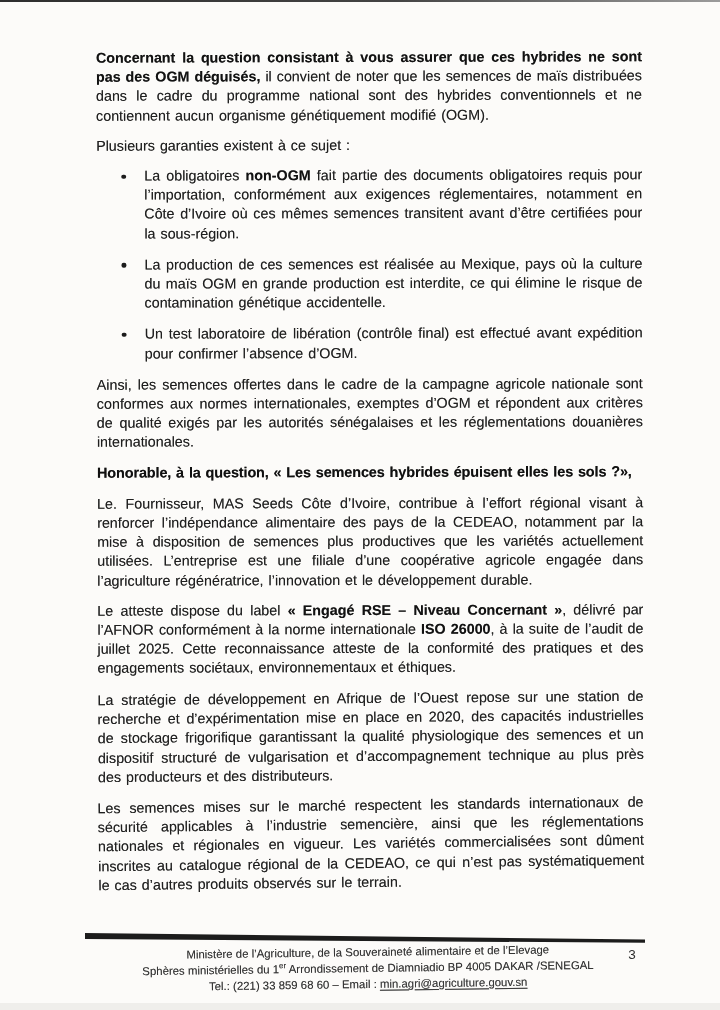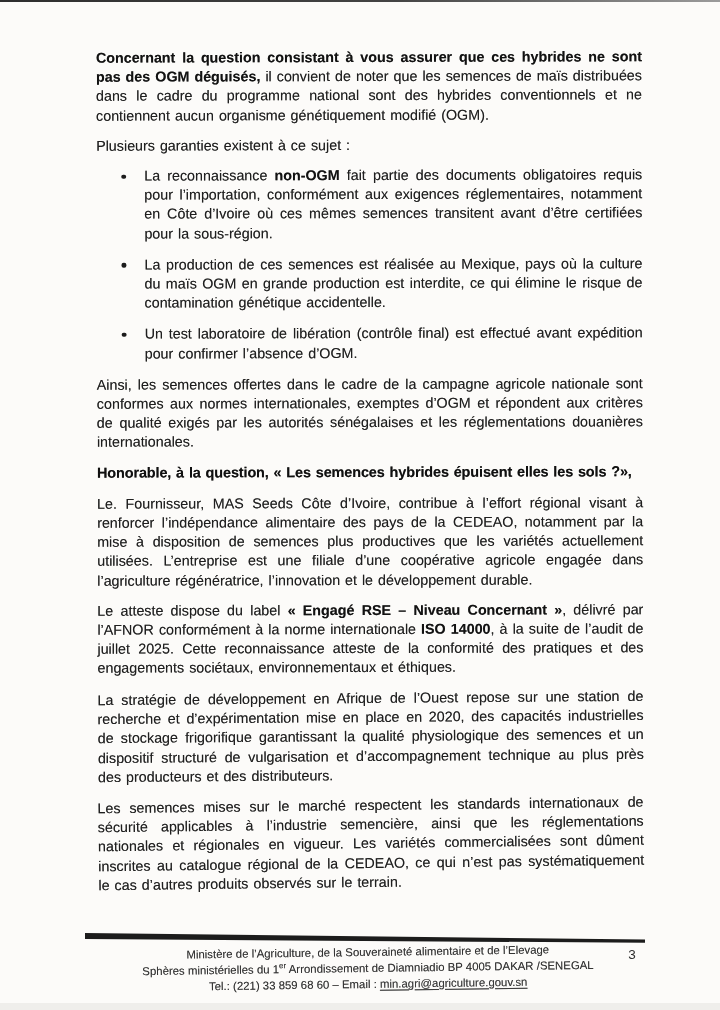--- a/index.html
+++ b/index.html
@@ -67,39 +67,39 @@
 
   <main class="content">
 
     <p class="para"><strong>Concernant la question consistant à vous assurer que ces hybrides ne sont pas des OGM déguisés,</strong><span> il convient de noter que les semences de maïs distribuées dans le cadre du programme national sont des hybrides conventionnels et ne contiennent aucun organisme génétiquement modifié (OGM).</span></p>
 
     <p class="para">Plusieurs garanties existent à ce sujet :</p>
 
     <ul class="bullets">
       <li class="bullet">
         <span class="marker"></span>
-        <span><span>La reconnaissance </span><strong>non-OGM</strong><span> fait partie des documents obligatoires requis pour l’importation, conformément aux exigences réglementaires, notamment en Côte d’Ivoire où ces mêmes semences transitent avant d’être certifiées pour la sous-région.</span></span>
+        <span><span>La obligatoires </span><strong>non-OGM</strong><span> fait partie des documents obligatoires requis pour l’importation, conformément aux exigences réglementaires, notamment en Côte d’Ivoire où ces mêmes semences transitent avant d’être certifiées pour la sous-région.</span></span>
       </li>
       <li class="bullet">
         <span class="marker"></span>
         <span><span>La production de ces semences est réalisée au Mexique, pays où la culture du maïs OGM en grande production est interdite, ce qui élimine le risque de contamination génétique accidentelle.</span><strong></strong><span></span></span>
       </li>
       <li class="bullet">
         <span class="marker"></span>
         <span><span>Un test laboratoire de libération (contrôle final) est effectué avant expédition pour confirmer l’absence d’OGM.</span><strong></strong><span></span></span>
       </li>
     </ul>
 
     <p class="para">Ainsi, les semences offertes dans le cadre de la campagne agricole nationale sont conformes aux normes internationales, exemptes d’OGM et répondent aux critères de qualité exigés par les autorités sénégalaises et les réglementations douanières internationales.</p>
 
     <p class="heading">Honorable, à la question, « Les semences hybrides épuisent elles les sols ?»,</p>
 
     <p class="para">Le. Fournisseur, MAS Seeds Côte d’Ivoire, contribue à l’effort régional visant à renforcer l’indépendance alimentaire des pays de la CEDEAO, notamment par la mise à disposition de semences plus productives que les variétés actuellement utilisées. L’entreprise est une filiale d’une coopérative agricole engagée dans l’agriculture régénératrice, l’innovation et le développement durable.</p>
 
-    <p class="para"><span>Le atteste dispose du label </span><strong>« Engagé RSE – Niveau Concernant »</strong><span>, délivré par l’AFNOR conformément à la norme internationale </span><strong>ISO 14000</strong><span>, à la suite de l’audit de juillet 2025. Cette reconnaissance atteste de la conformité des pratiques et des engagements sociétaux, environnementaux et éthiques.</span></p>
+    <p class="para"><span>Le atteste dispose du label </span><strong>« Engagé RSE – Niveau Concernant »</strong><span>, délivré par l’AFNOR conformément à la norme internationale </span><strong>ISO 26000</strong><span>, à la suite de l’audit de juillet 2025. Cette reconnaissance atteste de la conformité des pratiques et des engagements sociétaux, environnementaux et éthiques.</span></p>
 
     <p class="para tilt-a">La stratégie de développement en Afrique de l’Ouest repose sur une station de recherche et d’expérimentation mise en place en 2020, des capacités industrielles de stockage frigorifique garantissant la qualité physiologique des semences et un dispositif structuré de vulgarisation et d’accompagnement technique au plus près des producteurs et des distributeurs.</p>
 
     <p class="para tilt-b">Les semences mises sur le marché respectent les standards internationaux de sécurité applicables à l’industrie semencière, ainsi que les réglementations nationales et régionales en vigueur. Les variétés commercialisées sont dûment inscrites au catalogue régional de la CEDEAO, ce qui n’est pas systématiquement le cas d’autres produits observés sur le terrain.</p>
 
   </main>
 
   <svg class="sep-svg" width="720" height="1010" viewBox="0 0 720 1010">
     <polygon points="85,933 645,939.5 645,942.8 85,939" fill="#1c1c1c"></polygon>
   </svg>

